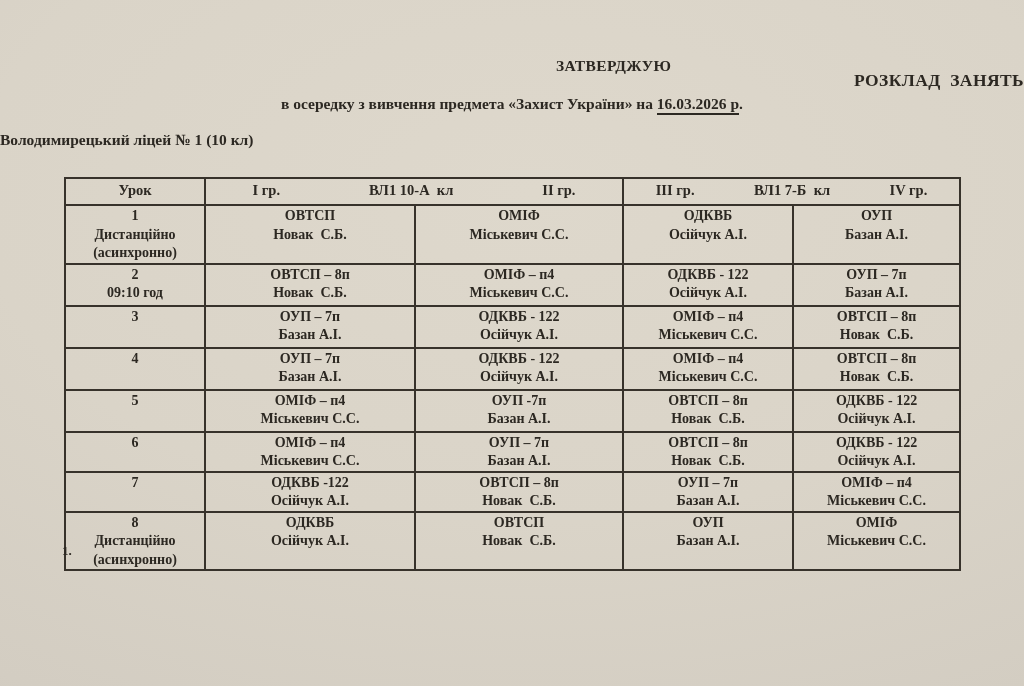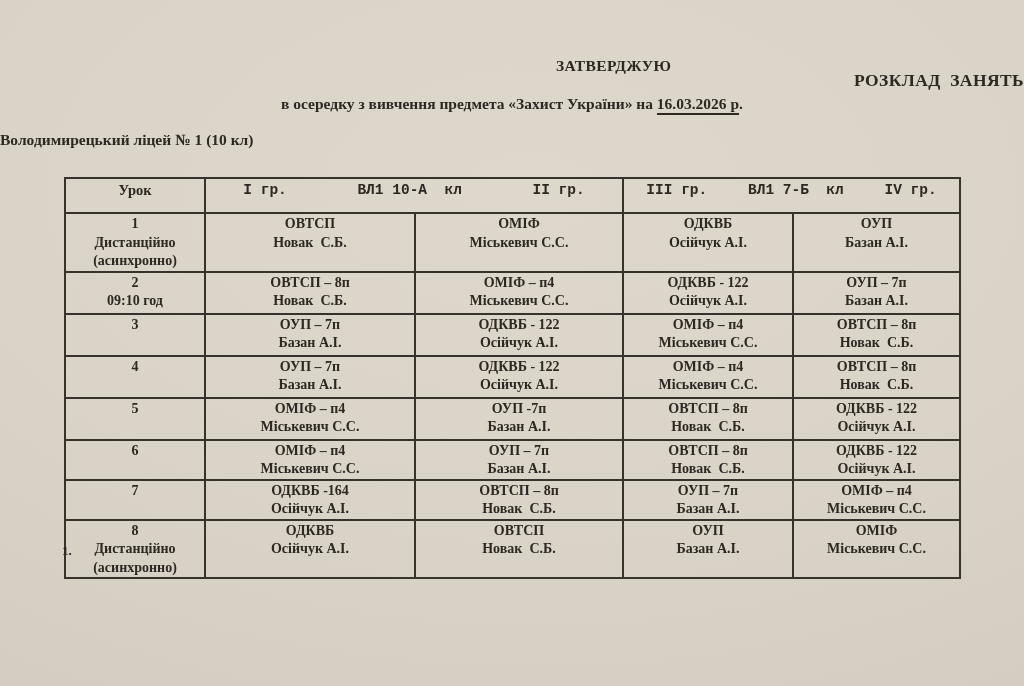--- a/index.html
+++ b/index.html
@@ -35,23 +35,23 @@
   
   table.schedule {
     position: absolute; left: 64px; top: 177px; width: 895px;
     border-collapse: collapse; table-layout: fixed;
   }
   .schedule th, .schedule td {
     border: 2px solid #37322b; vertical-align: top;
     text-align: center; padding: 1px 2px 0 2px; overflow: hidden;
   }
   .schedule th { font-size: 14.5px; line-height: 21px; font-weight: 700; }
-  .gh { display: flex; justify-content: space-around; align-items: baseline; white-space: pre-wrap; font-family: Liberation Mono, monospace; }
+  .gh { display: flex; justify-content: space-around; align-items: baseline; white-space: pre-wrap; }
   .t-line { font-size: 14px; line-height: 18.5px; white-space: pre-wrap; font-weight: 700; }
-  tr.h25 { height: 35px; } tr.h52 { height: 52px; } tr.h42 { height: 42px; }
+  tr.h25 { height: 27px; } tr.h52 { height: 52px; } tr.h42 { height: 42px; }
   tr.h40 { height: 40px; } tr.h38 { height: 38px; } tr.h58 { height: 58px; }
   .footnote { position: absolute; left: 62px; top: 543px; font-size: 13px; }
 </style>
 </head>
 <body>
 
 <div class="photo">
 
   <div class="approval">
     <div class="approve-title">ЗАТВЕРДЖУЮ</div>
@@ -223,21 +223,21 @@
         <div class="t-line">ОДКВБ - 122</div>
         <div class="t-line">Осійчук А.І.</div>
       </td>
     </tr>
 
     <tr class="h38">
       <td>
         <div class="t-line">7</div>
       </td>
       <td>
-        <div class="t-line">ОДКВБ -164</div>
+        <div class="t-line">ОДКВБ -122</div>
         <div class="t-line">Осійчук А.І.</div>
       </td>
       <td>
         <div class="t-line">ОВТСП – 8п</div>
         <div class="t-line">Новак  С.Б.</div>
       </td>
       <td>
         <div class="t-line">ОУП – 7п</div>
         <div class="t-line">Базан А.І.</div>
       </td>

